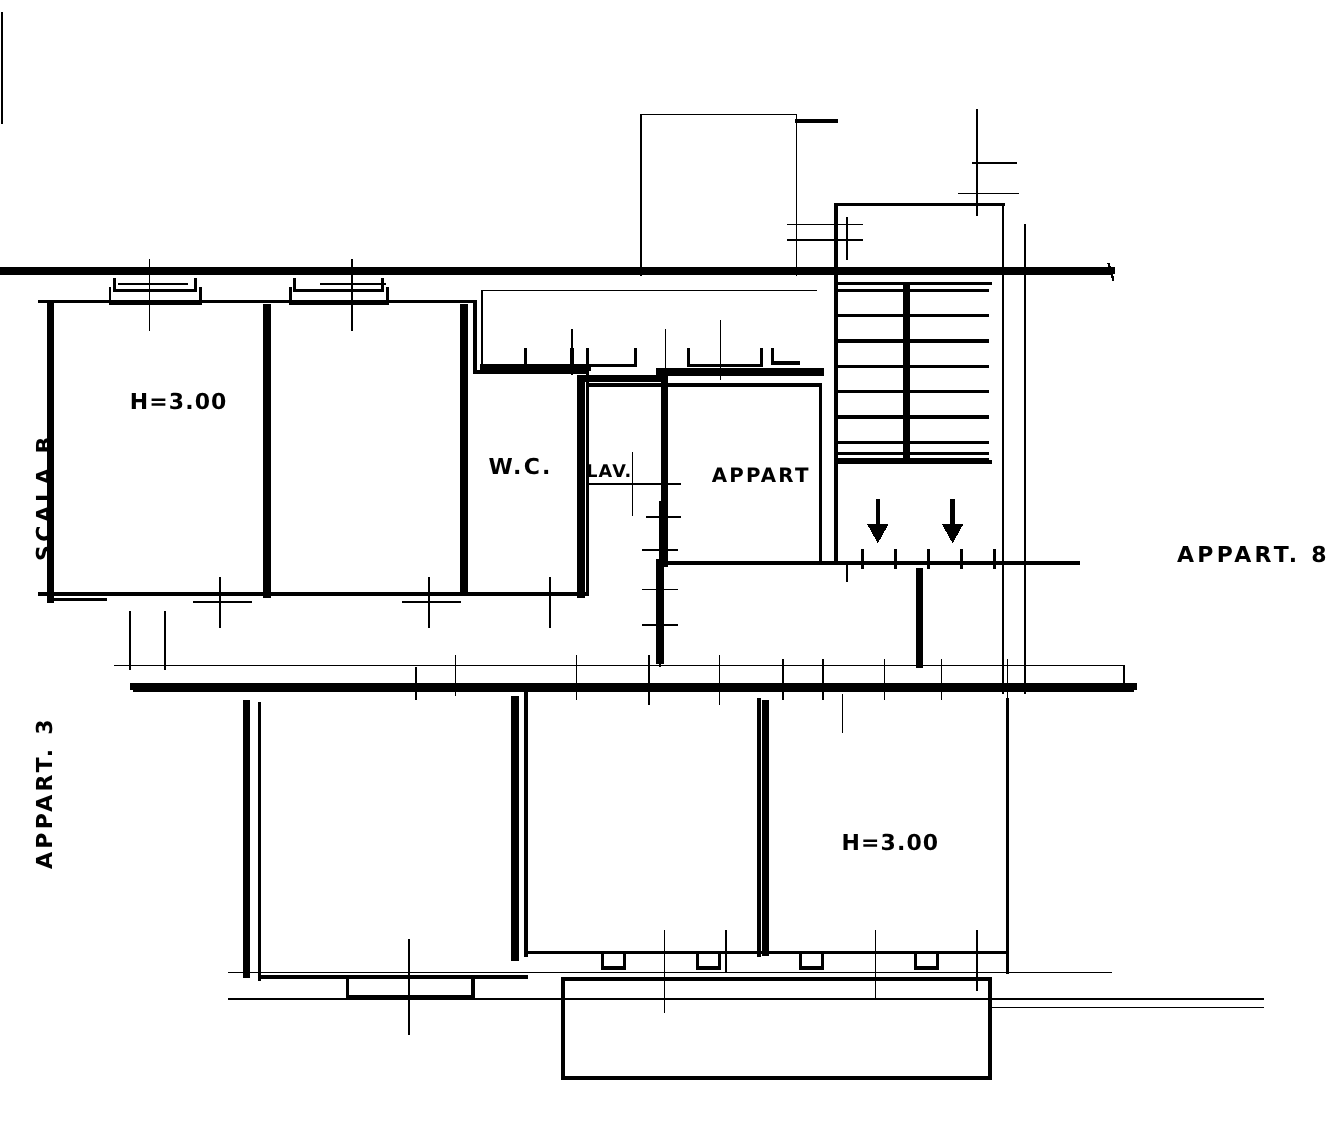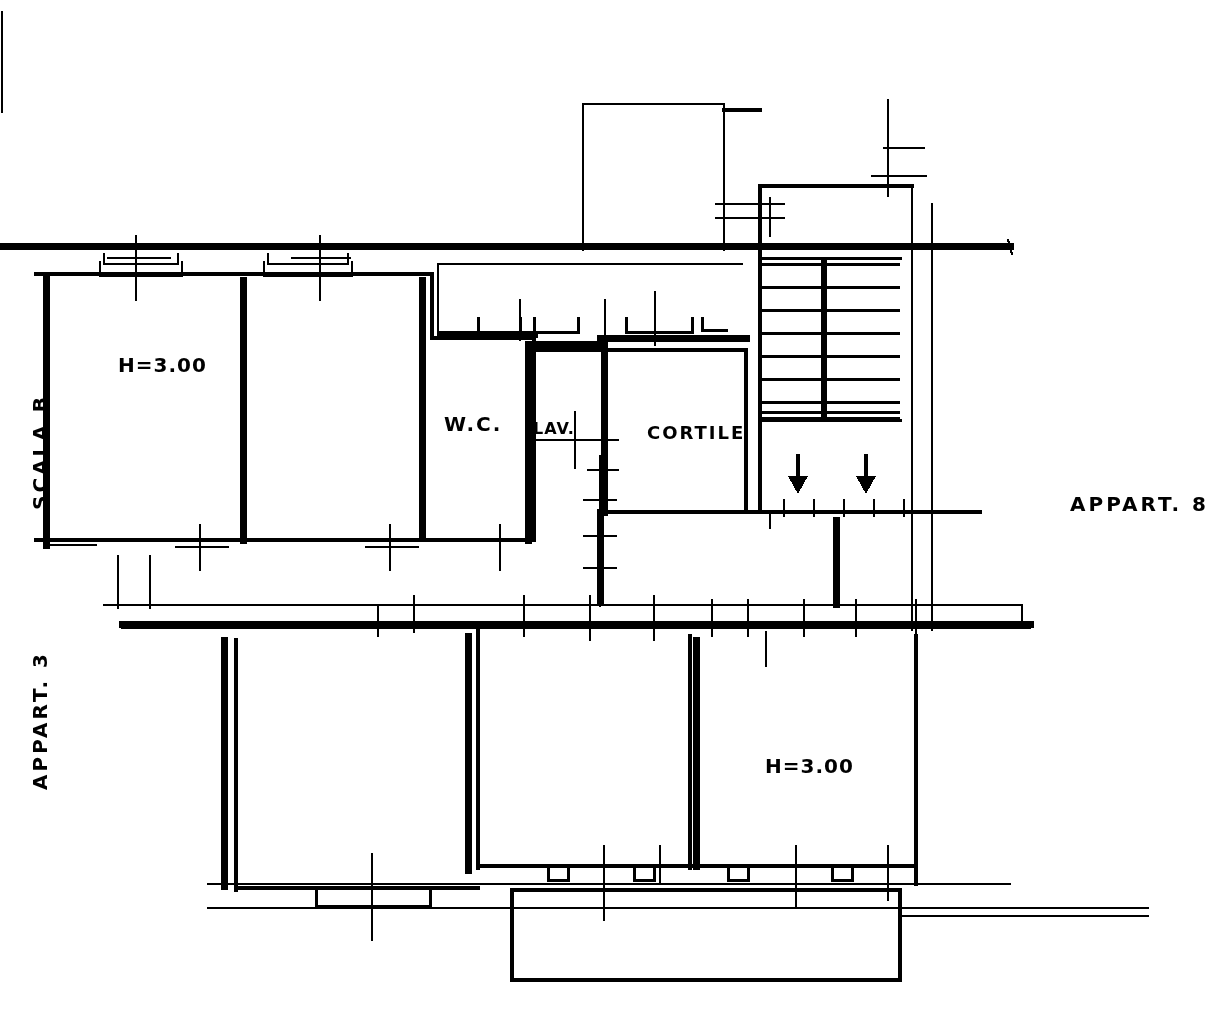--- a/index.html
+++ b/index.html
@@ -328,21 +328,21 @@
 
 
   <div class="hand-label" id="label-h1">H=3.00</div>
 
   <div class="hand-label" id="label-h2">H=3.00</div>
 
   <div class="hand-label" id="label-wc">W.C.</div>
 
   <div class="hand-label" id="label-lav">LAV.</div>
 
-  <div class="hand-label" id="label-cucina">CORTILE</div>
+  <div class="hand-label" id="label-cucina">APPART</div>
 
   <div class="hand-label" id="label-appart4">APPART. 8</div>
 
   <div class="hand-label" id="label-scalab">SCALA B</div>
 
   <div class="hand-label" id="label-appart3">APPART. 3</div>
 
 </div>
 
 </body></html>

